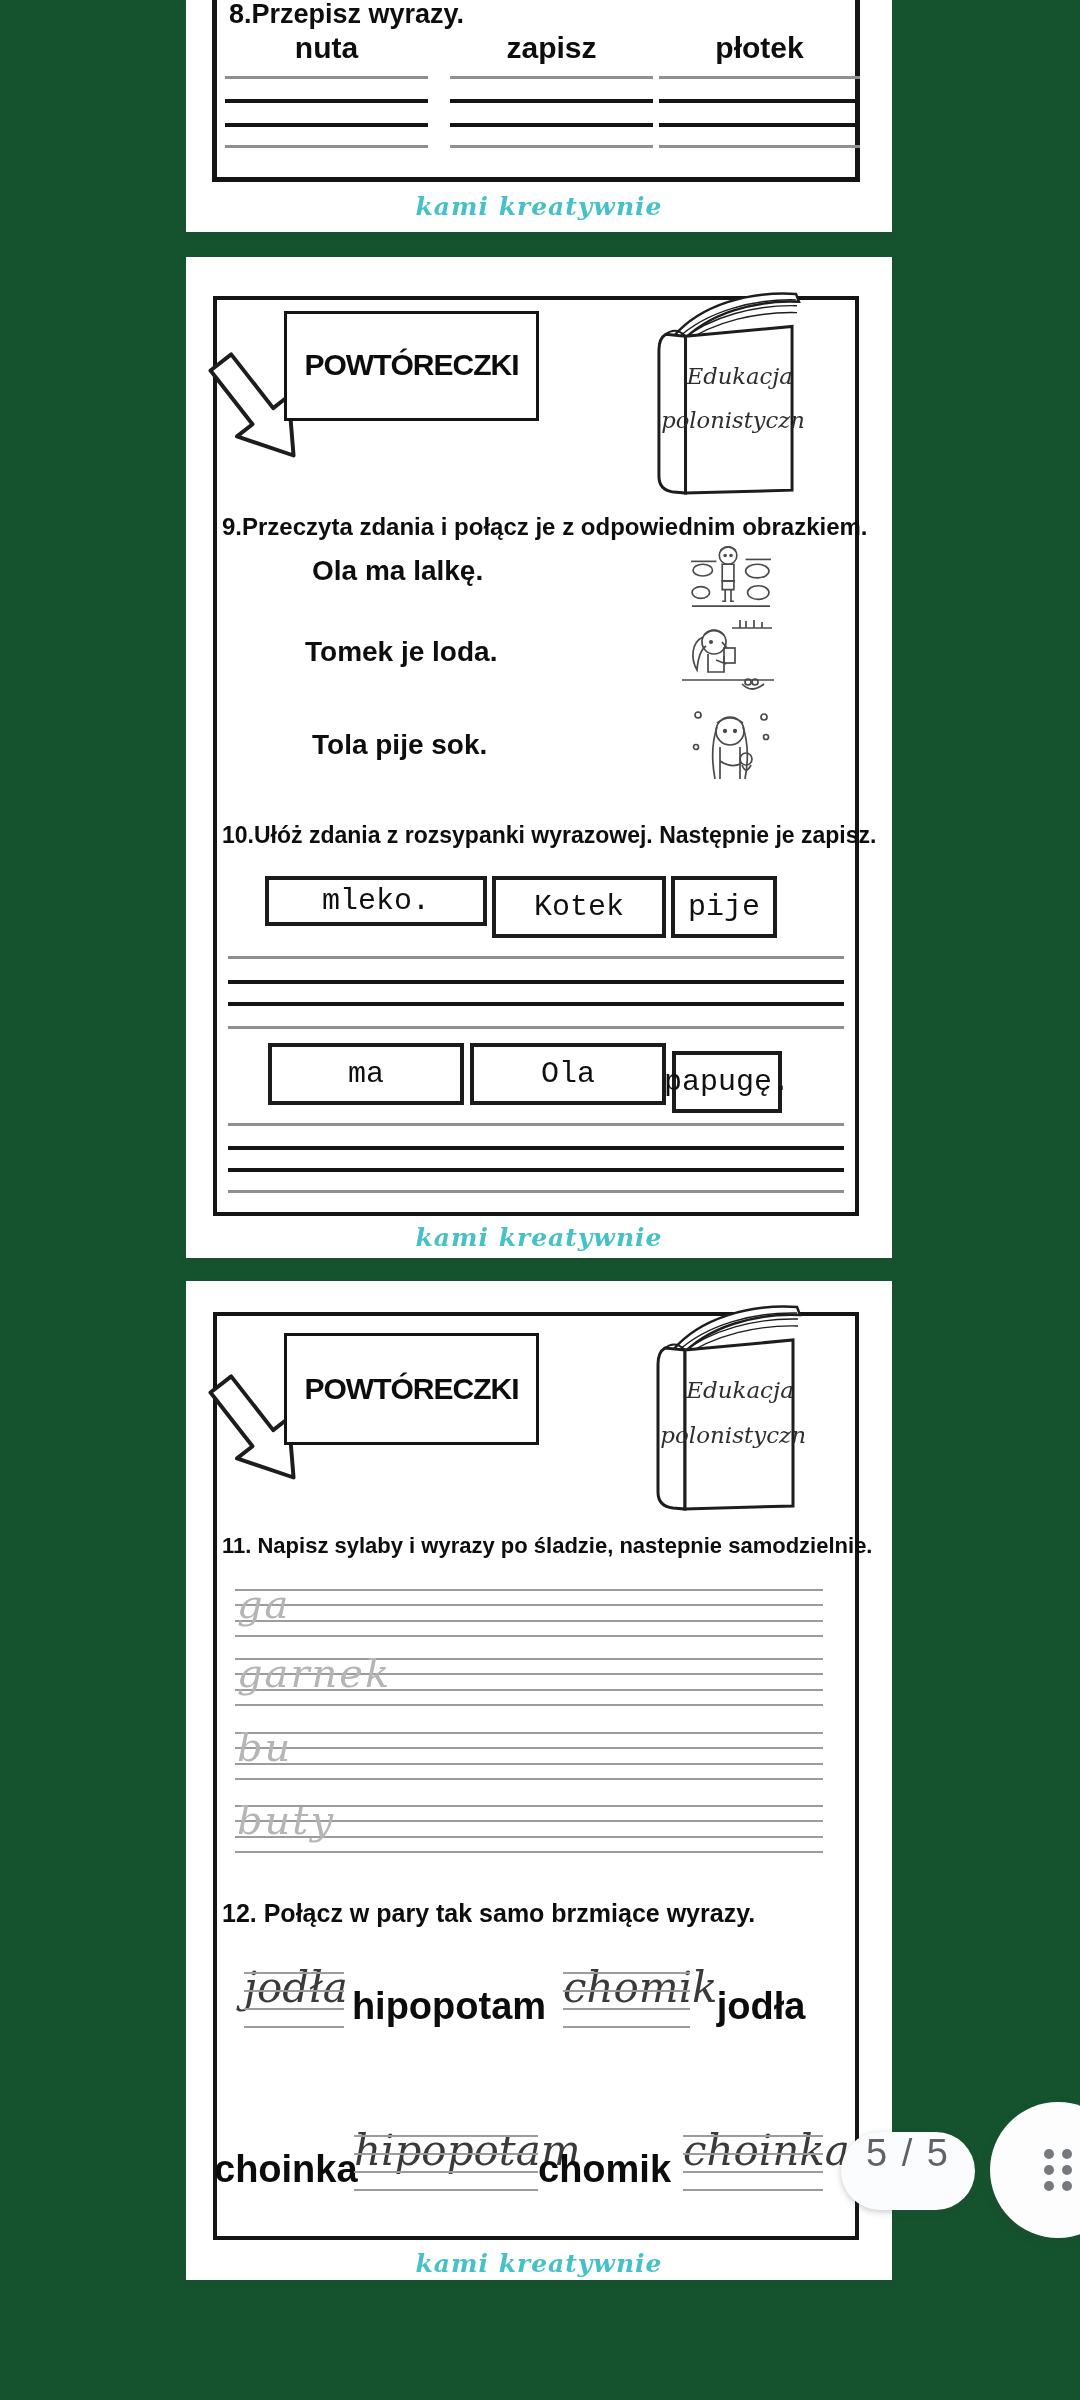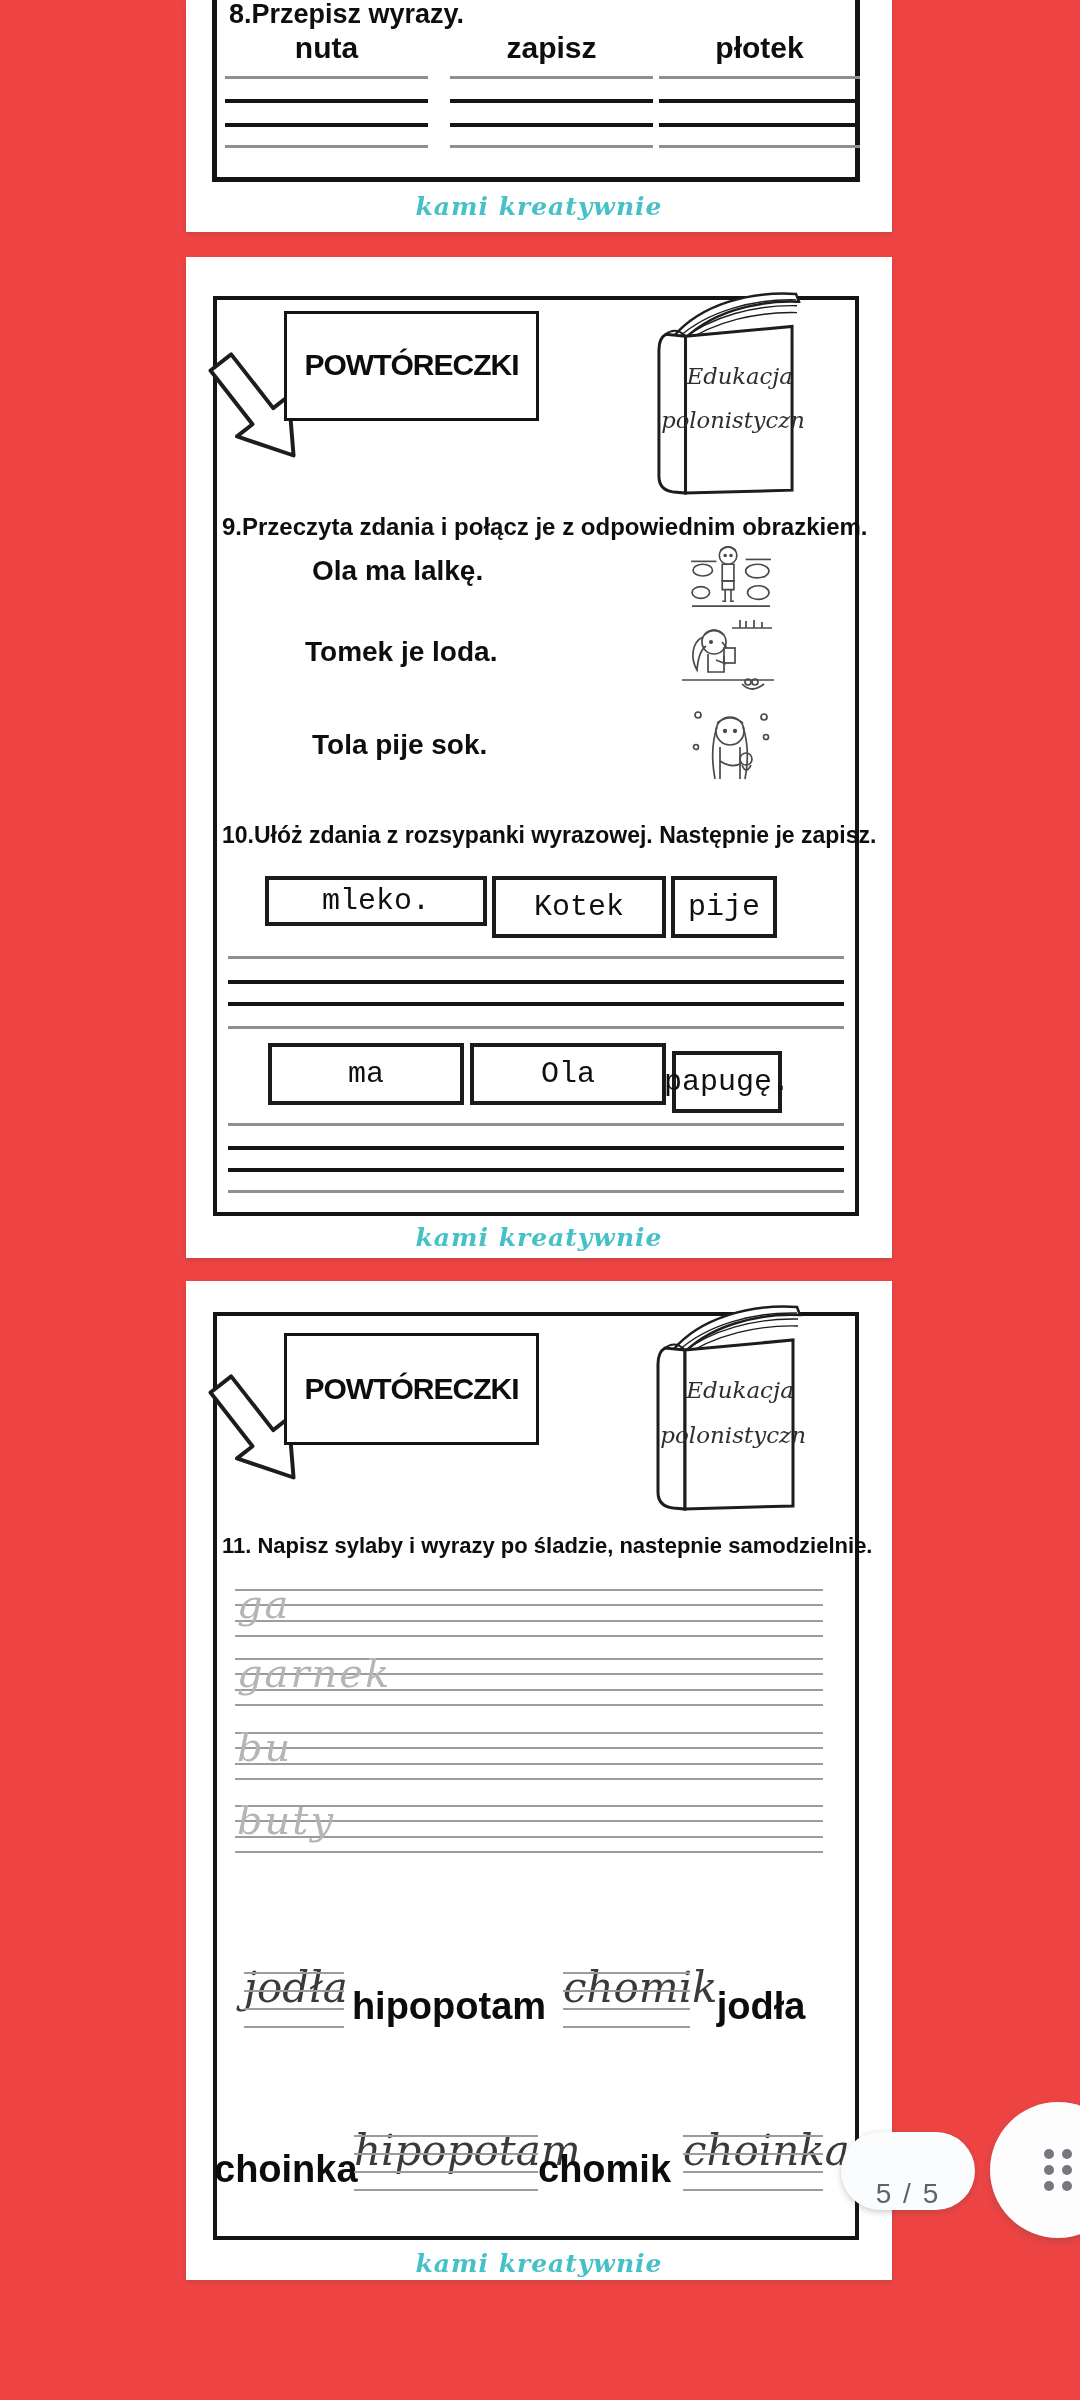--- a/index.html
+++ b/index.html
@@ -1,16 +1,16 @@
 <!DOCTYPE html>
 <html><head>
 <meta charset="utf-8">
 <style>
   html,body{margin:0;padding:0;}
-  #screen{position:relative;width:1080px;height:2400px;background:#ef4444;overflow:hidden;
+  #screen{position:relative;width:1080px;height:2400px;background:#14532d;overflow:hidden;
           font-family:"Liberation Sans",sans-serif;}
   .abs{position:absolute;box-sizing:border-box;}
   .page{position:absolute;left:186px;width:706px;background:#ffffff;
         box-shadow:0 2px 5px rgba(60,64,67,.22);}
   .frame{position:absolute;box-sizing:border-box;border:4px solid #141414;}
   .extitle{font-weight:bold;color:#0e0e0e;white-space:nowrap;}
   .sentence{font-weight:bold;color:#0e0e0e;font-size:28px;white-space:nowrap;}
   .wordbox{position:absolute;box-sizing:border-box;border:4px solid #1b1b1b;
            display:flex;align-items:center;justify-content:center;
            font-family:"Liberation Mono","DejaVu Sans Mono",monospace;
@@ -25,22 +25,22 @@
           font-size:25px;letter-spacing:1px;}
   .guides{position:absolute;}
   .traced{position:absolute;top:-8px;left:2px;font-family:"DejaVu Serif",serif;
           font-style:italic;font-size:40px;color:#b5b5b5;letter-spacing:2px;white-space:nowrap;}
   .traced12{display:block;text-align:center;margin-top:-9px;font-family:"DejaVu Serif",serif;
             font-style:italic;font-size:42px;color:#3a3a3a;white-space:nowrap;}
   .pairword{position:absolute;font-weight:bold;font-size:38px;color:#0c0c0c;
             text-align:center;height:56px;line-height:56px;white-space:nowrap;}
   .pill{position:absolute;left:841px;top:2132px;width:134px;height:78px;border-radius:39px;
         background:#fbfcfd;box-shadow:0 2px 6px rgba(60,64,67,.28);
-        display:flex;align-items:flex-end;justify-content:center;
-        font-size:28px;color:#5f6368;letter-spacing:2px;}
+        display:flex;align-items:flex-start;justify-content:center;
+        font-size:38px;color:#5f6368;letter-spacing:2px;}
   .gridbtn{position:absolute;left:990px;top:2102px;width:136px;height:136px;border-radius:50%;
            background:#fdfdfe;box-shadow:0 3px 8px rgba(60,64,67,.25);}
   .dot{position:absolute;width:10px;height:10px;border-radius:50%;background:#75787d;}
   svg{display:block;}
   .booktext{font-family:"DejaVu Serif",serif;font-style:italic;font-size:23px;fill:#2e2e2e;}
 </style>
 </head>
 <body>
 
 <div id="screen">
@@ -231,20 +231,21 @@
       <span class="traced">bu</span>
     </div>
     <div class="guides" style="left:49px;top:524px;width:588px;height:47px;">
       <div class="ln t" style="top:0;"></div>
       <div class="ln t" style="top:15px;"></div>
       <div class="ln t" style="top:31px;"></div>
       <div class="ln t" style="top:46px;"></div>
       <span class="traced">buty</span>
     </div>
 
+    <div class="extitle abs" style="left:36px;top:618px;font-size:25px;">12. Połącz w pary tak samo brzmiące wyrazy.</div>
 
     <div class="guides" style="left:58px;top:691px;width:100px;height:56px;">
       <div class="ln t" style="top:0;"></div>
       <div class="ln t" style="top:18px;"></div>
       <div class="ln t" style="top:36px;"></div>
       <div class="ln t" style="top:54px;"></div>
       <span class="traced12">jodła</span>
     </div>
     <div class="pairword" style="left:163px;top:697px;width:200px;">hipopotam</div>
     <div class="guides" style="left:377px;top:691px;width:127px;height:56px;">

